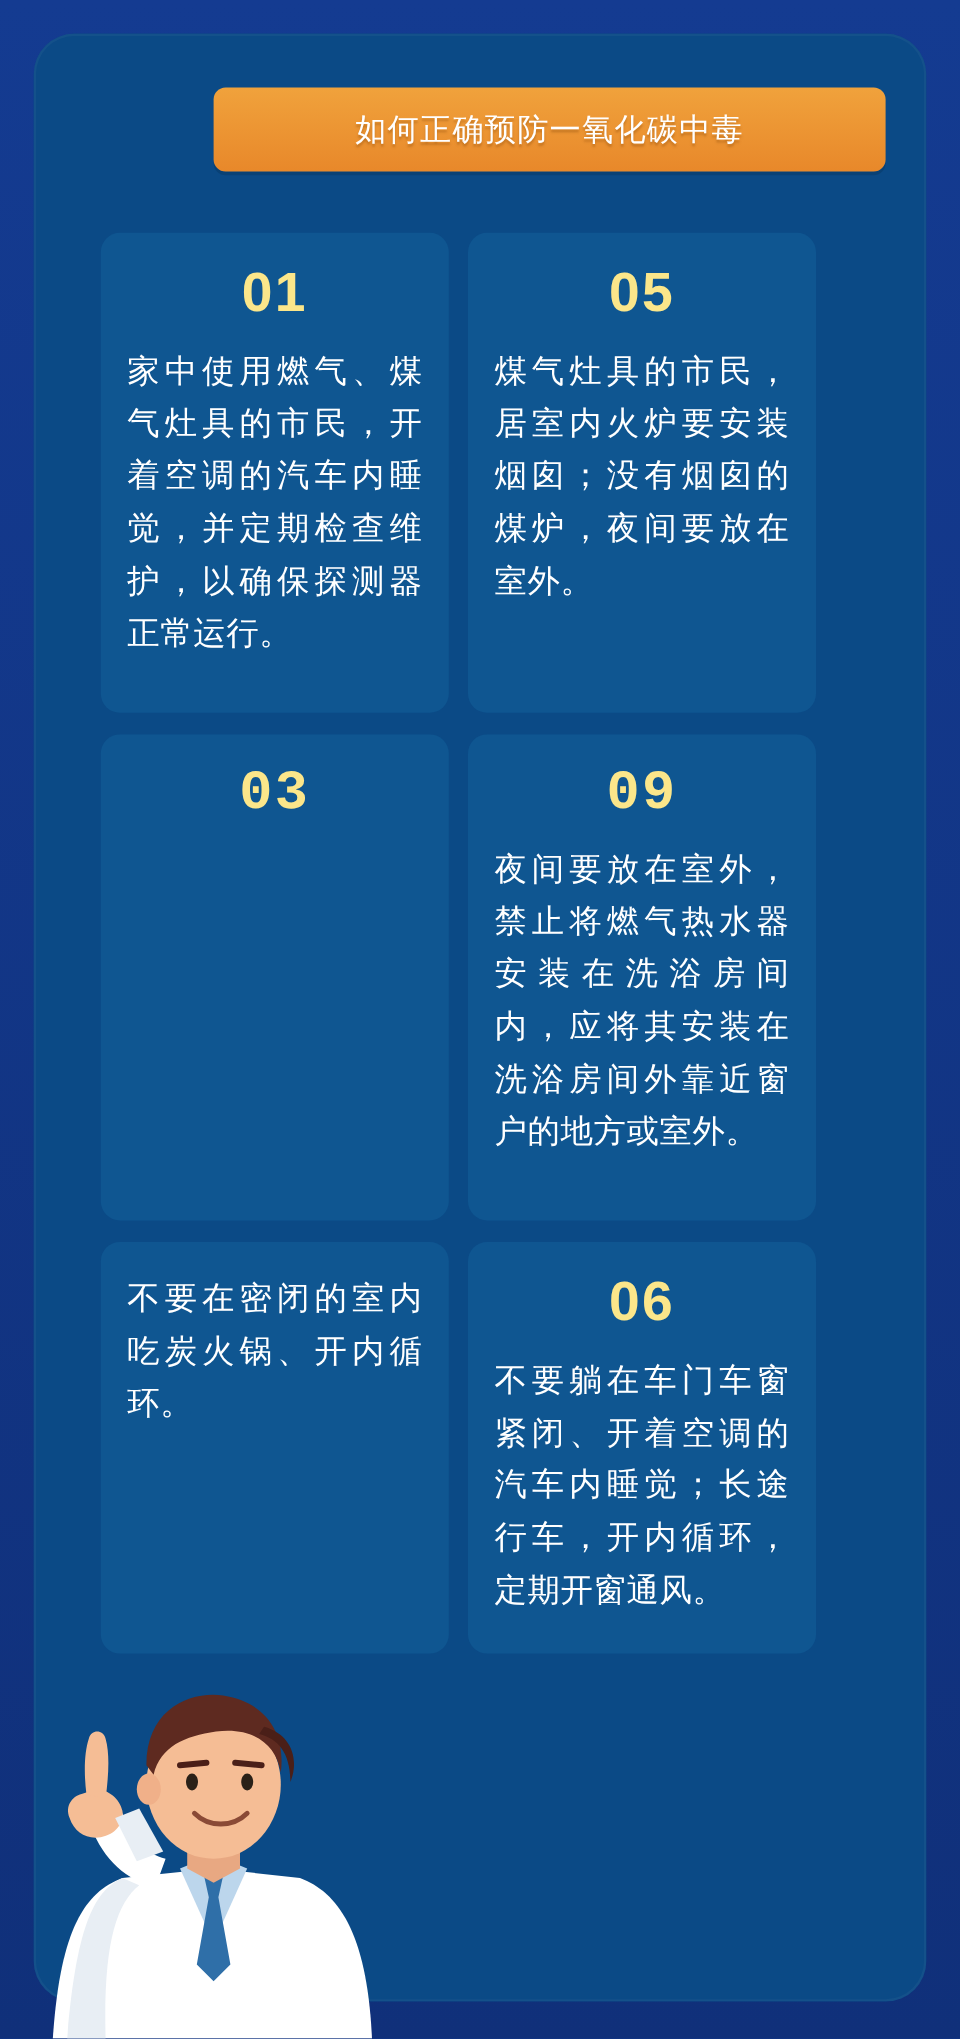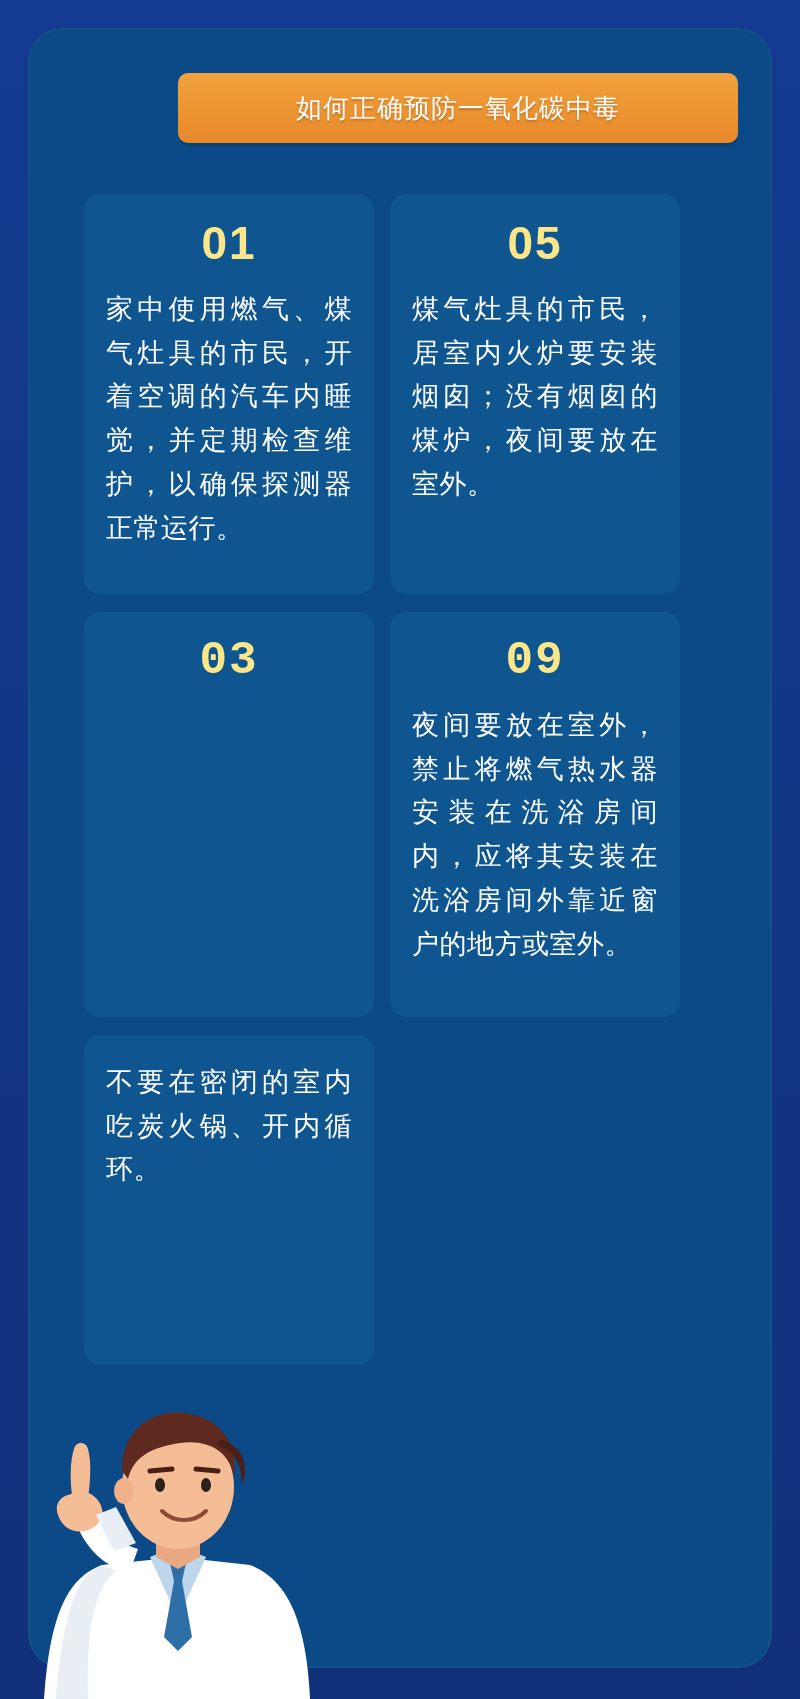--- a/index.html
+++ b/index.html
@@ -135,20 +135,24 @@
 
       <div class="card r2">
         <div class="card-num">09</div>
         <div class="card-text">夜间要放在室外，禁止将燃气热水器安装在洗浴房间内，应将其安装在洗浴房间外靠近窗户的地方或室外。</div>
       </div>
 
       <div class="card r3">
         <div class="card-text">不要在密闭的室内吃炭火锅、开内循环。</div>
       </div>
 
+      <div class="card r3">
+        <div class="card-num">06</div>
+        <div class="card-text">不要躺在车门车窗紧闭、开着空调的汽车内睡觉；长途行车，开内循环，定期开窗通风。</div>
+      </div>
 
     </div>
   </div>
 
   <svg id="doctor" viewBox="0 0 340 380">
 
     <path d="M92 246 C 60 258, 40 290, 34 380 L 300 380 C 296 292, 272 258, 240 246 L 168 238 Z" fill="#ffffff"></path>
 
     <path d="M92 246 C 70 256, 54 282, 46 380 L 78 380 C 76 304, 86 268, 106 252 Z" fill="#e8eef4"></path>
 

